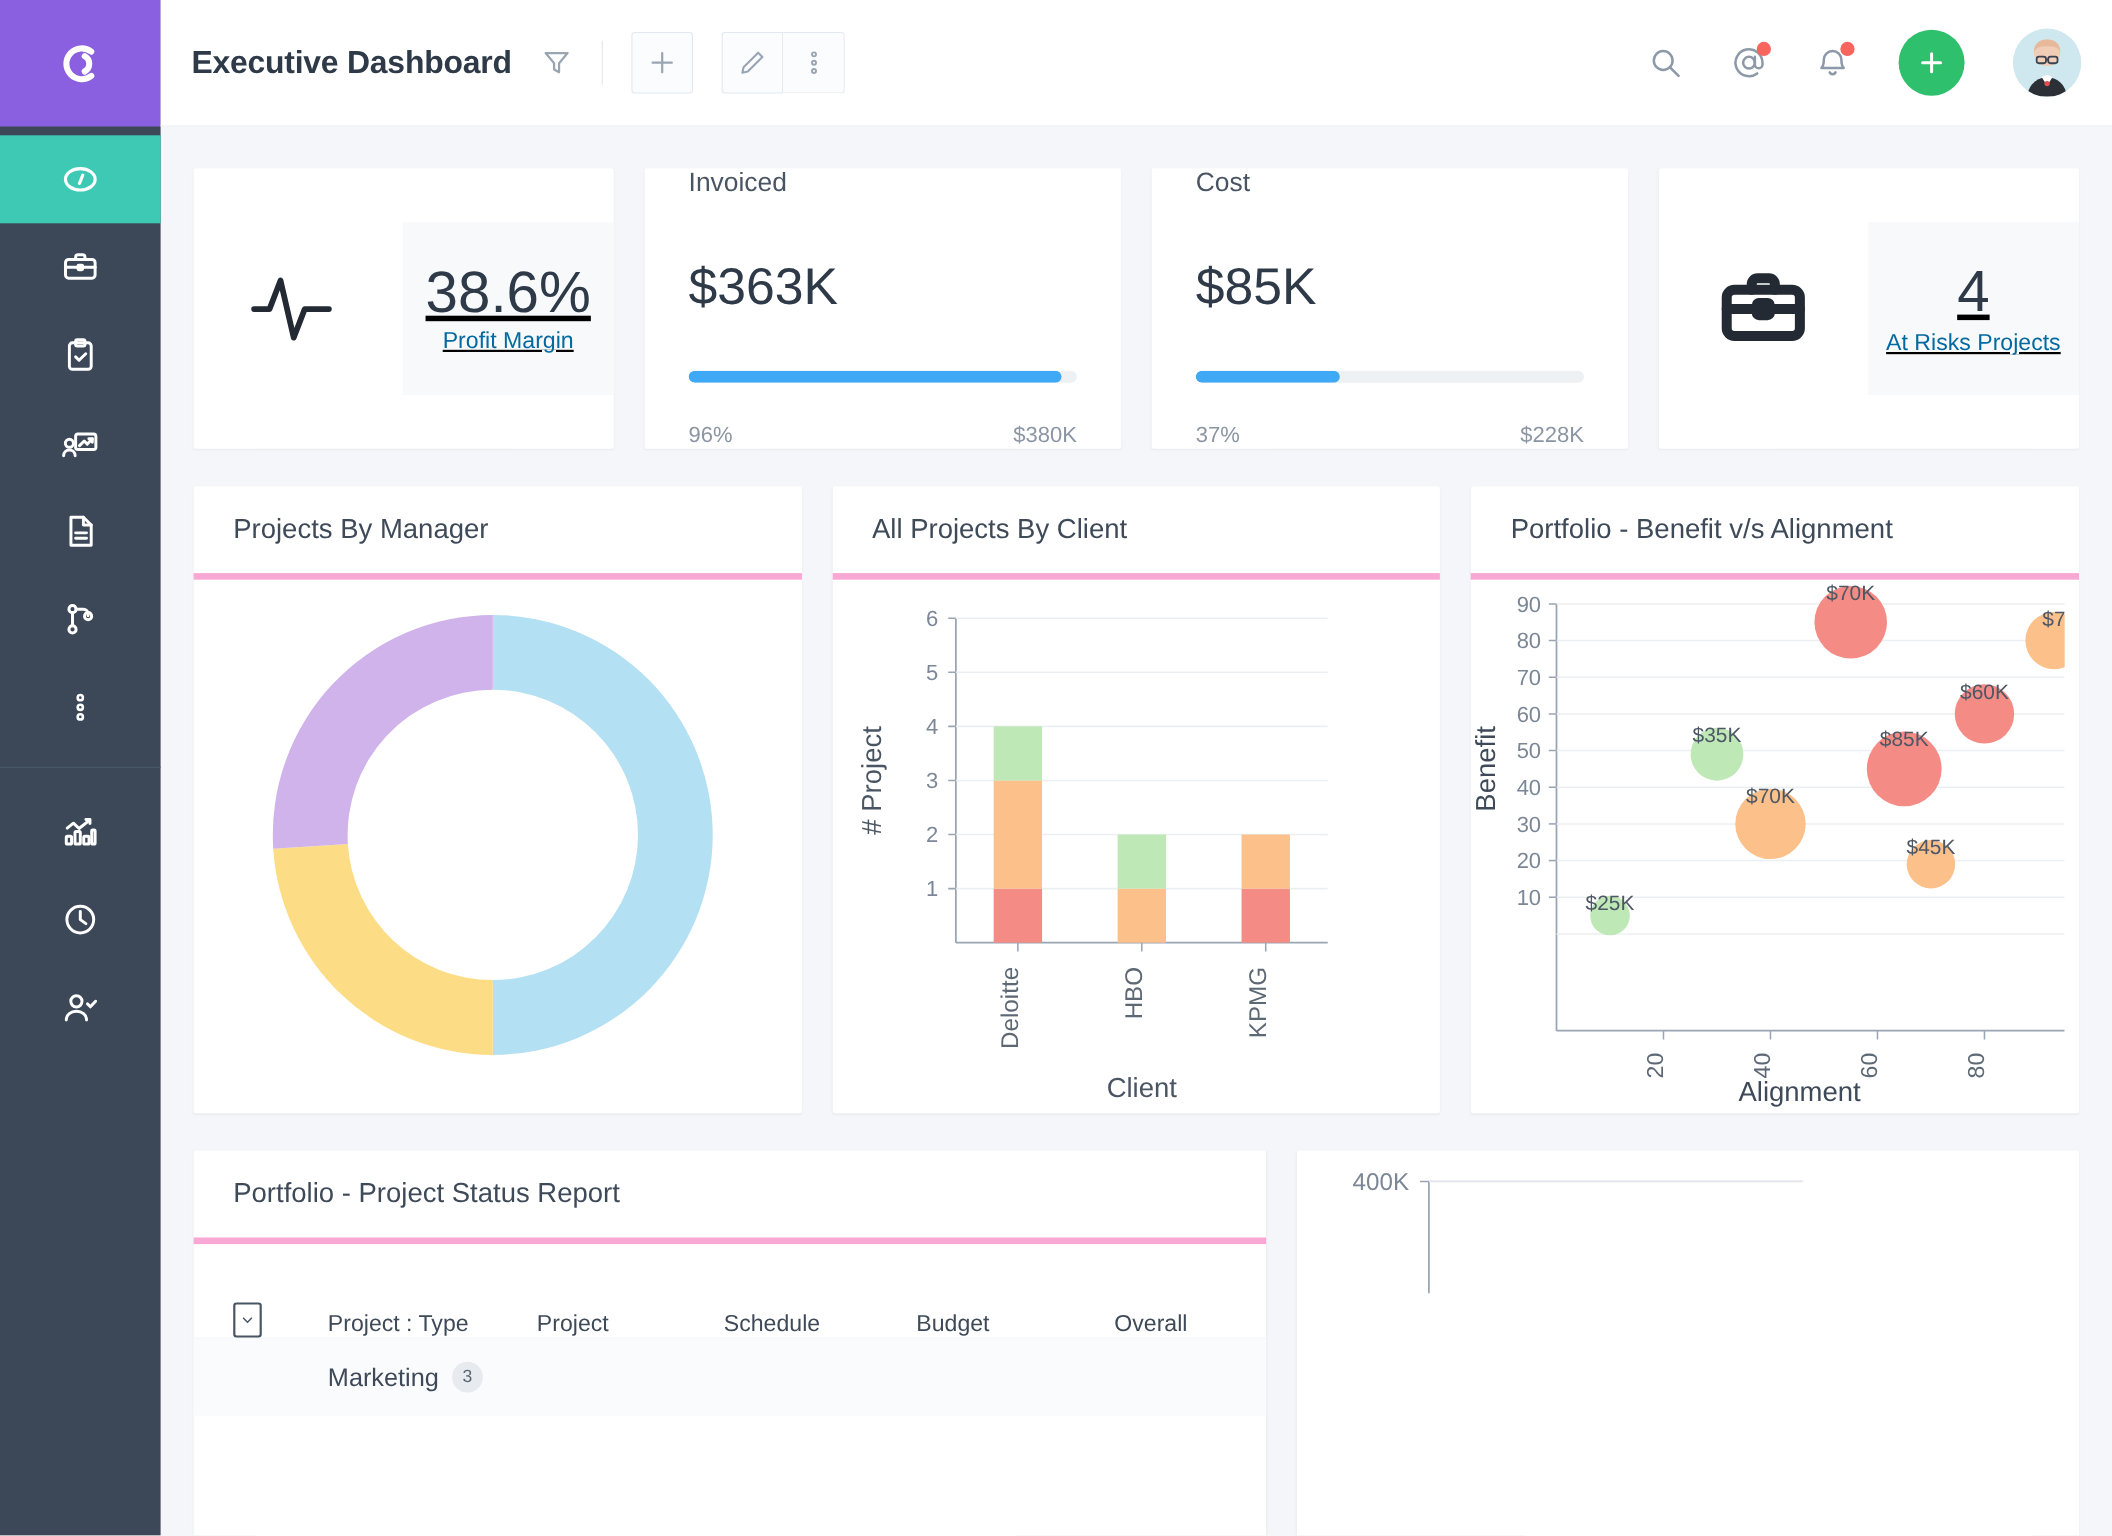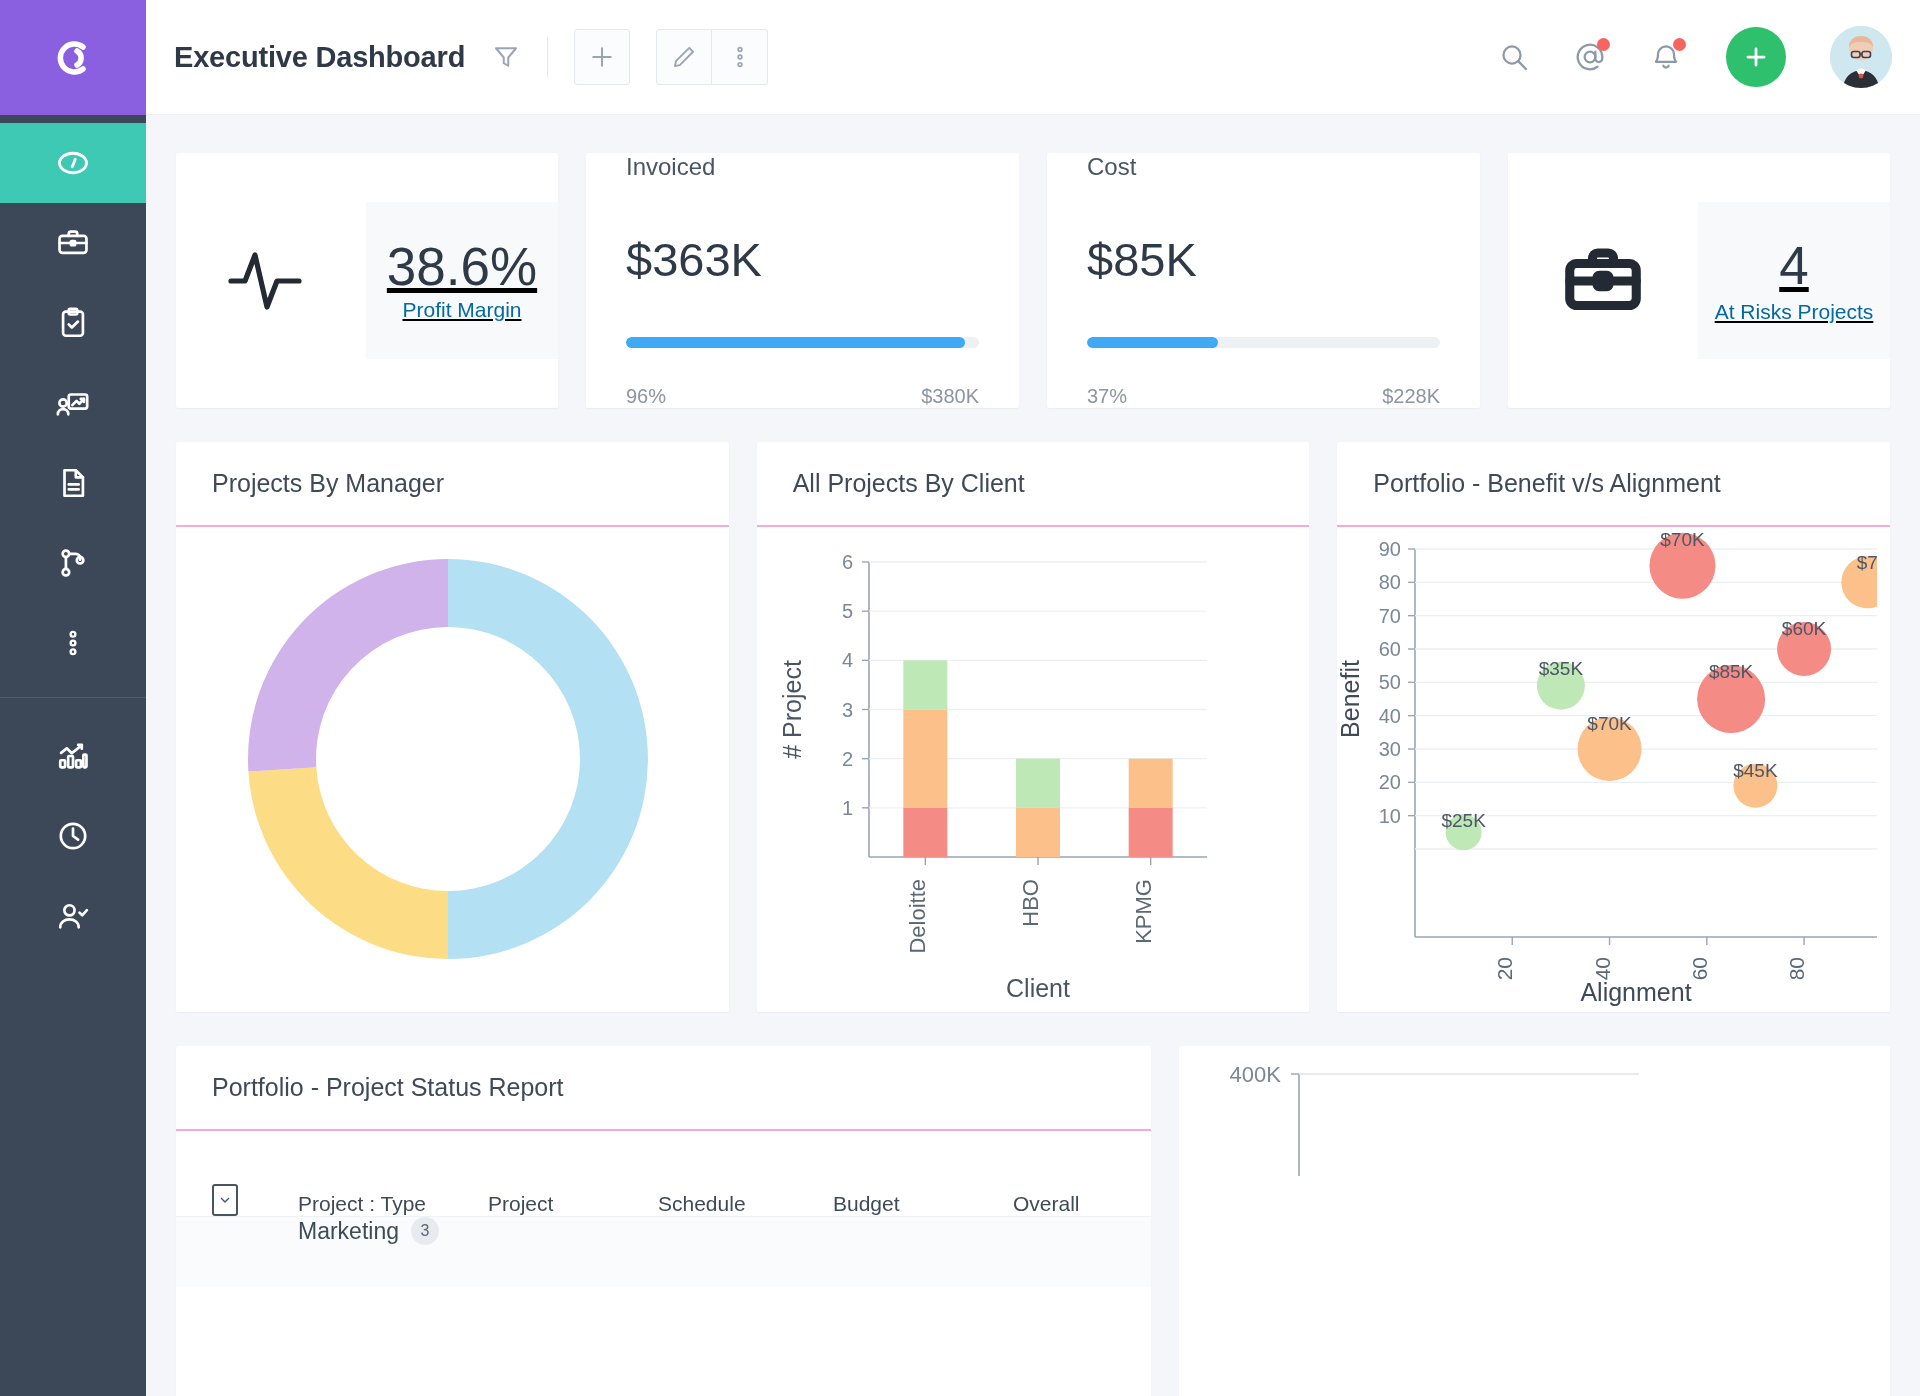--- a/index.html
+++ b/index.html
@@ -103,38 +103,38 @@
   .kpi-b .val { font-size: 47px; color: #2f3a49; font-weight: 300; align-self: flex-start;
     margin-bottom: 26px; }
   .pbar { width: 100%; height: 11px; background: #eef1f4; border-radius: 6px; overflow: hidden; }
   .pfill { height: 11px; background: #3fa9f5; border-radius: 6px; }
   .prow { width: 100%; display: flex; justify-content: space-between; margin-top: 12px; }
   .prow span { font-size: 20px; color: #8b95a3; }
 
   
   .chart-card { flex: 1; height: 570px; display: flex; flex-direction: column; }
   .card-head { height: 85px; display: flex; align-items: center; padding: 0 36px;
-    border-bottom: 2px solid #f9a8d4; }
+    border-bottom: 6px solid #f9a8d4; }
   .card-title { font-size: 25px; color: #3f4a59; font-weight: 400; white-space: nowrap;
     overflow: hidden; }
   .card-body { flex: 1; position: relative; overflow: hidden; }
 
   
   .bottom-row { margin-top: 34px; }
   .bottom-card { height: 500px; display: flex; flex-direction: column; }
   .bc-left { flex: 0 0 975px; }
   .bc-right { flex: 1; }
   .tbl-head { display: flex; align-items: flex-end; height: 86px; padding: 0 36px;
     border-bottom: 1px solid #eff2f5; }
   .chk { width: 26px; height: 32px; border: 2px solid #4a5563; border-radius: 3px;
     display: flex; align-items: center; justify-content: center; cursor: pointer;
     flex: 0 0 26px; }
   .chk svg { stroke: #4a5563; fill: none; stroke-width: 2; }
   .th { font-size: 21px; color: #3f4a59; }
-  .tbl-row { display: flex; align-items: flex-start; height: 70px; padding: 0 36px;
+  .tbl-row { display: flex; align-items: center; height: 70px; padding: 0 36px;
     background: #fafbfc; }
   .cell-name { font-size: 23px; color: #3f4a59; }
   .count-badge { display: inline-flex; align-items: center; justify-content: center;
     min-width: 28px; height: 28px; border-radius: 14px; background: #e7ebef;
     font-size: 16px; color: #5b6676; margin-left: 12px; padding: 0 8px;
     vertical-align: super; }
   svg.chart { display: block; }
 </style>
 </head>
 <body>

